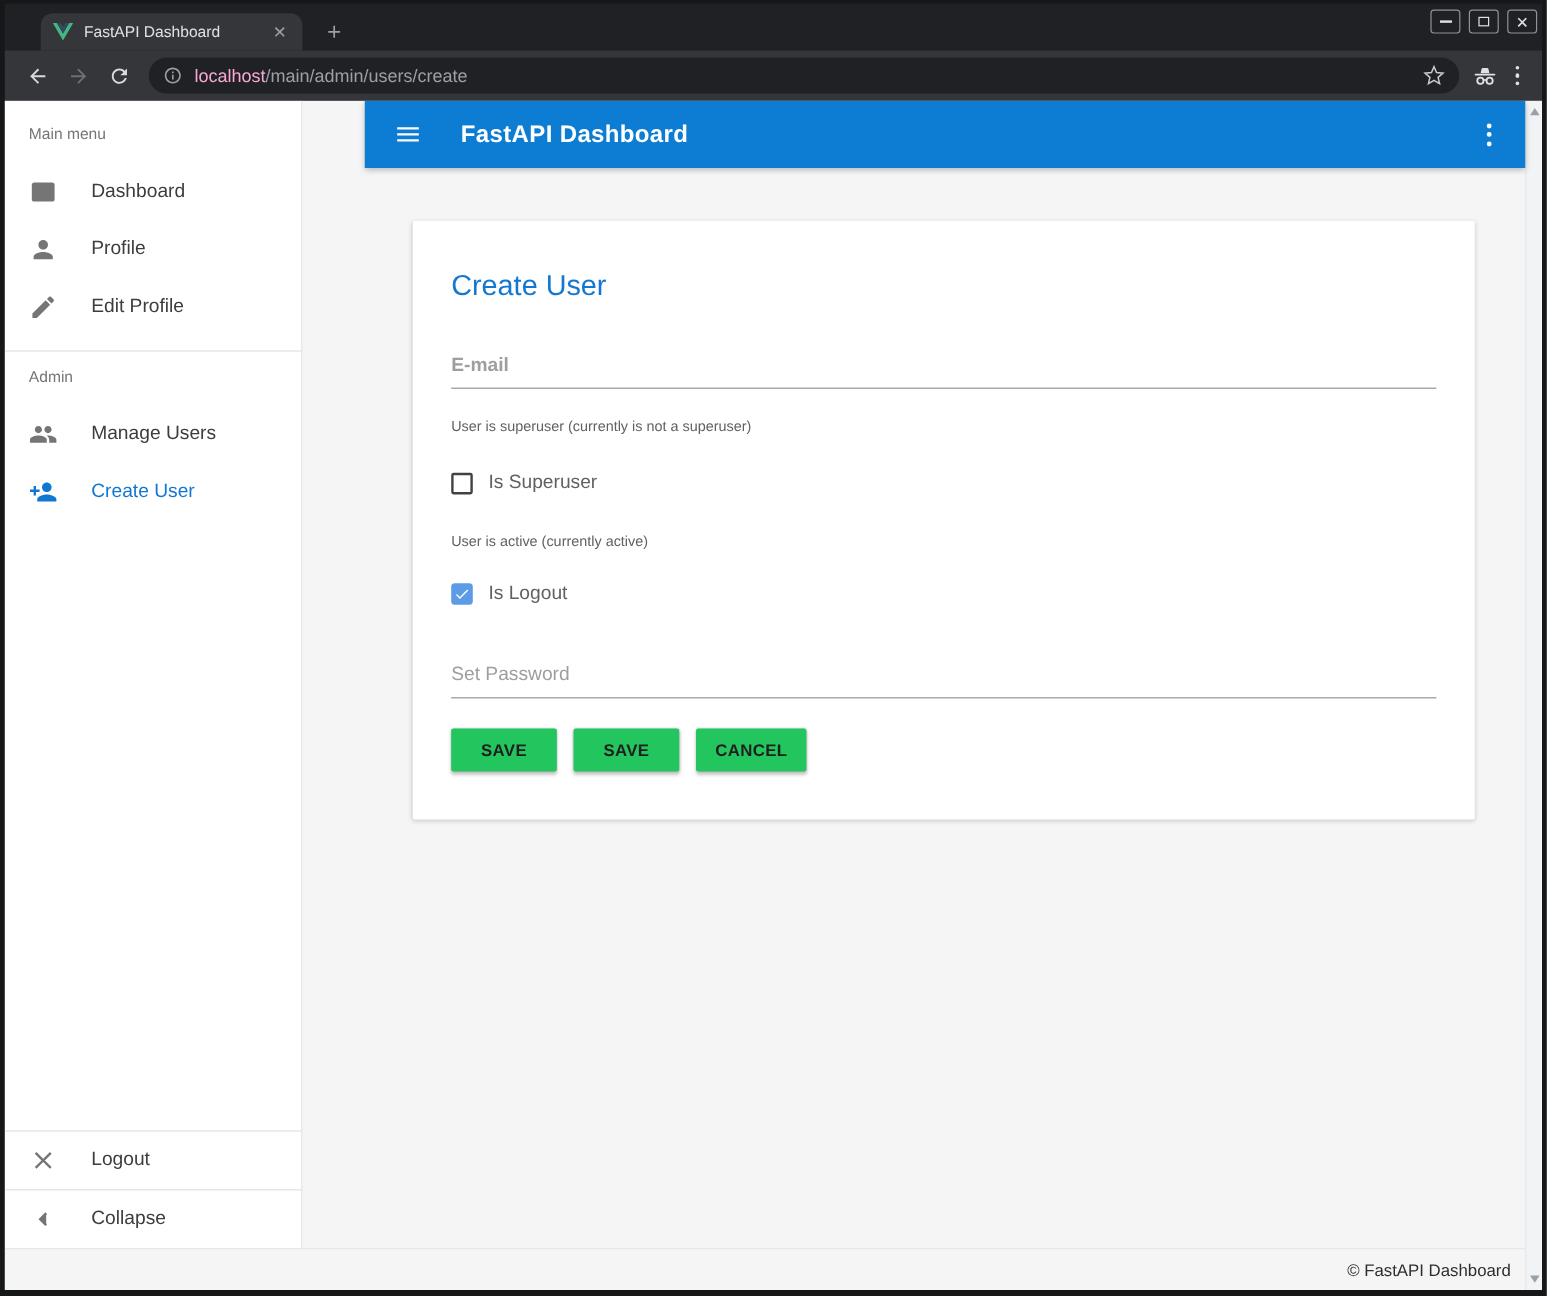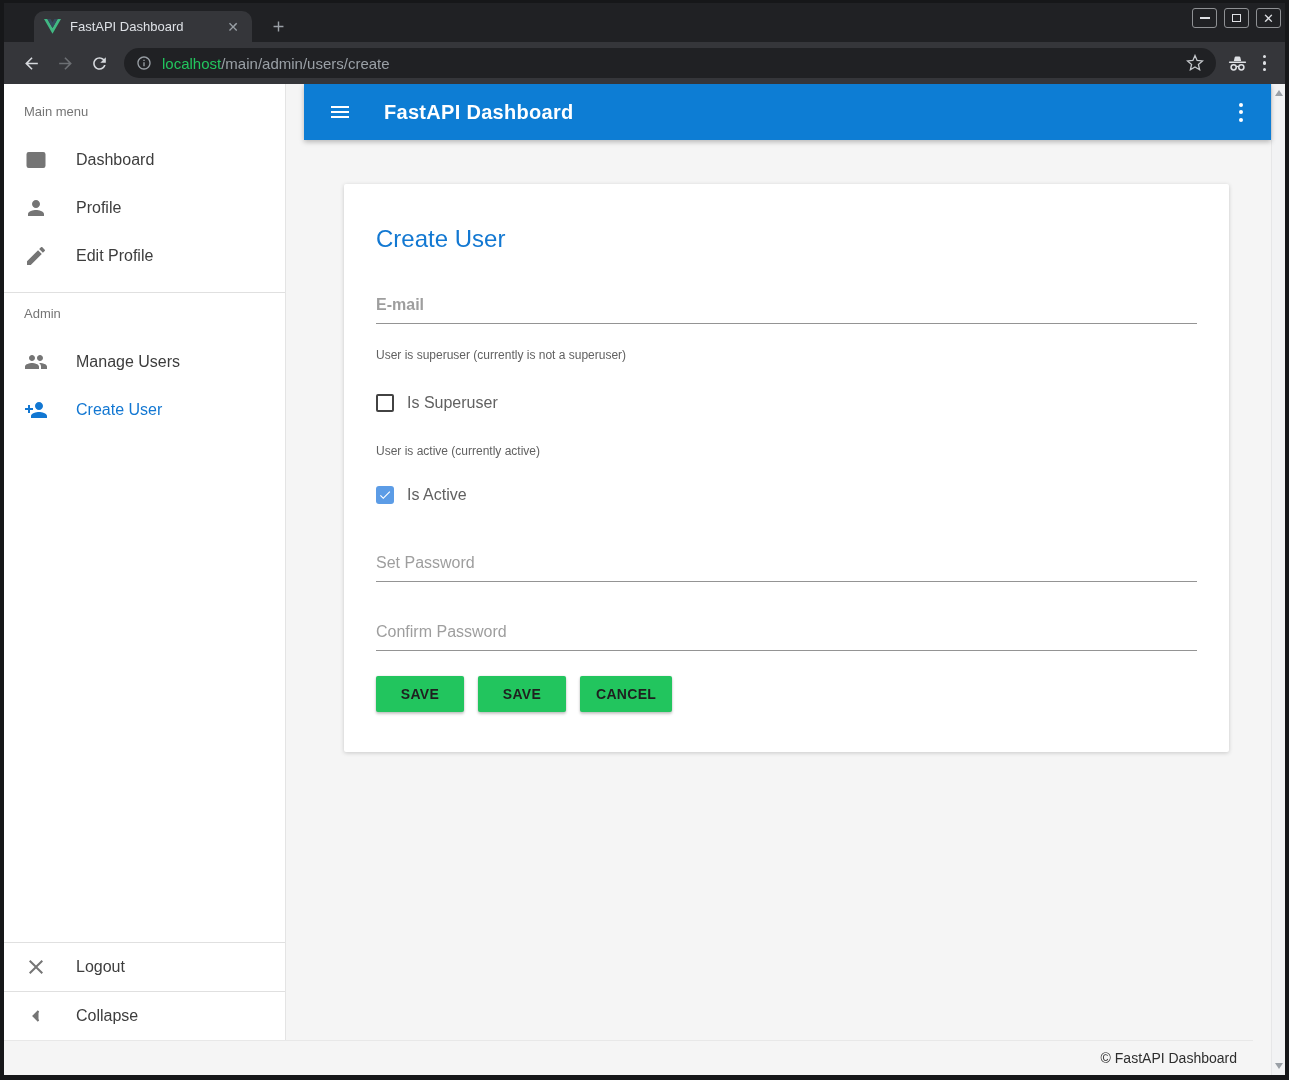--- a/index.html
+++ b/index.html
@@ -25,36 +25,36 @@
 
   .toolbar { position:absolute; left:4px; right:4px; top:42px; height:42px; background:#35363a;
              display:flex; align-items:center; padding:0 10px; }
   .tool-ic { width:24px; height:24px; margin:0 5px; display:flex; align-items:center; justify-content:center; }
   .tool-ic svg { width:19px; height:19px; fill:#d7dade; }
   .tool-ic.dim svg { fill:#6c6f73; }
   .urlbar { flex:1; height:30px; margin:0 10px 0 8px; background:#202124; border-radius:15px;
             display:flex; align-items:center; padding:0 12px; }
   .url-info svg { width:16px; height:16px; fill:#9aa0a6; display:block; }
   .url-text { margin-left:10px; font-size:15px; flex:1; white-space:nowrap; overflow:hidden; }
-  .url-host { color:#22c55e; }
+  .url-host { color:#f9a8d4; }
   .url-path { color:#9aa0a6; }
   .url-star svg { width:18px; height:18px; fill:none; stroke:#c6c9cd; stroke-width:1.7; display:block; }
   .incog svg { width:23px; height:23px; display:block; }
   .kebab { display:flex; flex-direction:column; gap:3px; margin:0 9px 0 14px; }
   .kebab i { width:3.5px; height:3.5px; border-radius:50%; background:#dfe1e5; }
 
   
   .viewport { position:absolute; left:4px; right:4px; top:84px; bottom:5px; background:#f5f5f5; overflow:hidden; }
 
   .scrollbar { position:absolute; right:0; top:0; bottom:0; width:14px; background:#f2f3f4; border-left:1px solid #e6e7e8; }
   .sb-up, .sb-down { position:absolute; left:3px; width:0; height:0; border-left:4.5px solid transparent; border-right:4.5px solid transparent; }
   .sb-up { top:6px; border-bottom:6px solid #9aa0a6; }
   .sb-down { bottom:6px; border-top:6px solid #9aa0a6; }
 
-  .sidebar { position:absolute; left:0; top:0; bottom:35px; width:282px; background:#fff;
+  .sidebar { position:absolute; left:0; top:0; bottom:35px; width:248px; background:#fff;
              border-right:1px solid #e4e4e4; display:flex; flex-direction:column; }
   .caption { font-size:13px; color:#757575; margin:20px 0 17px 20px; }
   .caption.admin { margin-top:13px; }
   .nav-item { height:48px; display:flex; align-items:center; padding-left:20px; cursor:pointer; color:#3d3d3d; }
   .nav-item .nav-ic { width:24px; height:24px; color:#757575; }
   .nav-item .nav-ic svg { width:24px; height:24px; fill:currentColor; display:block; }
   .nav-item .nav-label { margin-left:28px; font-size:16px; }
   .nav-item.checked { color:#1277d2; }
   .nav-item.checked .nav-ic { color:#1277d2; }
   .divider { height:1px; background:#e0e0e0; margin-top:12px; }
@@ -95,21 +95,21 @@
   .cb.checked { border:none; background:#5c9ce6; border-radius:3px; }
   .cb.checked .check { display:block; width:14px; height:14px; }
   .cb.checked .check svg { width:14px; height:14px; fill:#fff; display:block; }
   .cb-label { margin-left:13px; font-size:16px; color:#616161; }
 
   .btn-row { margin-top:25px; display:flex; }
   .btn { height:36px; min-width:88px; padding:0 16px; margin-right:14px; background:#22c55e;
          border:none; border-radius:2px; box-shadow:0 2px 3px rgba(0,0,0,.22), 0 0 2px rgba(0,0,0,.12);
          font-family:inherit; font-size:14px; font-weight:700; color:#1f1f1f; letter-spacing:.3px; cursor:pointer; }
 
-  .footer { position:absolute; left:0; right:32px; bottom:0; height:35px; background:#f5f5f5;
+  .footer { position:absolute; left:0; right:10px; bottom:0; height:35px; background:#f5f5f5;
             border-top:1px solid rgba(0,0,0,.05); display:flex; align-items:center; justify-content:flex-end;
             padding-right:16px; font-size:14px; color:#2e2e2e; }
 </style>
 </head>
 <body>
 
 <div class="window">
 
   <div class="tabstrip">
     <div class="tab">
@@ -298,30 +298,27 @@
           <div class="note note-act">User is active (currently active)</div>
 
           <div class="cb-row cb-row-act">
             <span class="cb checked">
               <span class="check">
                 <svg viewBox="0 0 24 24">
                     <path d="M9 16.17L4.83 12l-1.42 1.41L9 19 21 7l-1.41-1.41z"></path>
                   </svg>
               </span>
             </span>
-            <span class="cb-label">Is Active</span>
+            <span class="cb-label">Is Logout</span>
           </div>
 
           <div class="text-field tf-setpw">
             <div class="ph">Set Password</div>
           </div>
 
-          <div class="text-field tf-confirm">
-            <div class="ph">Confirm Password</div>
-          </div>
 
           <div class="btn-row">
             <button class="btn">SAVE</button>
             <button class="btn">SAVE</button>
             <button class="btn">CANCEL</button>
           </div>
         </section>
       </div>
     </div>
 

